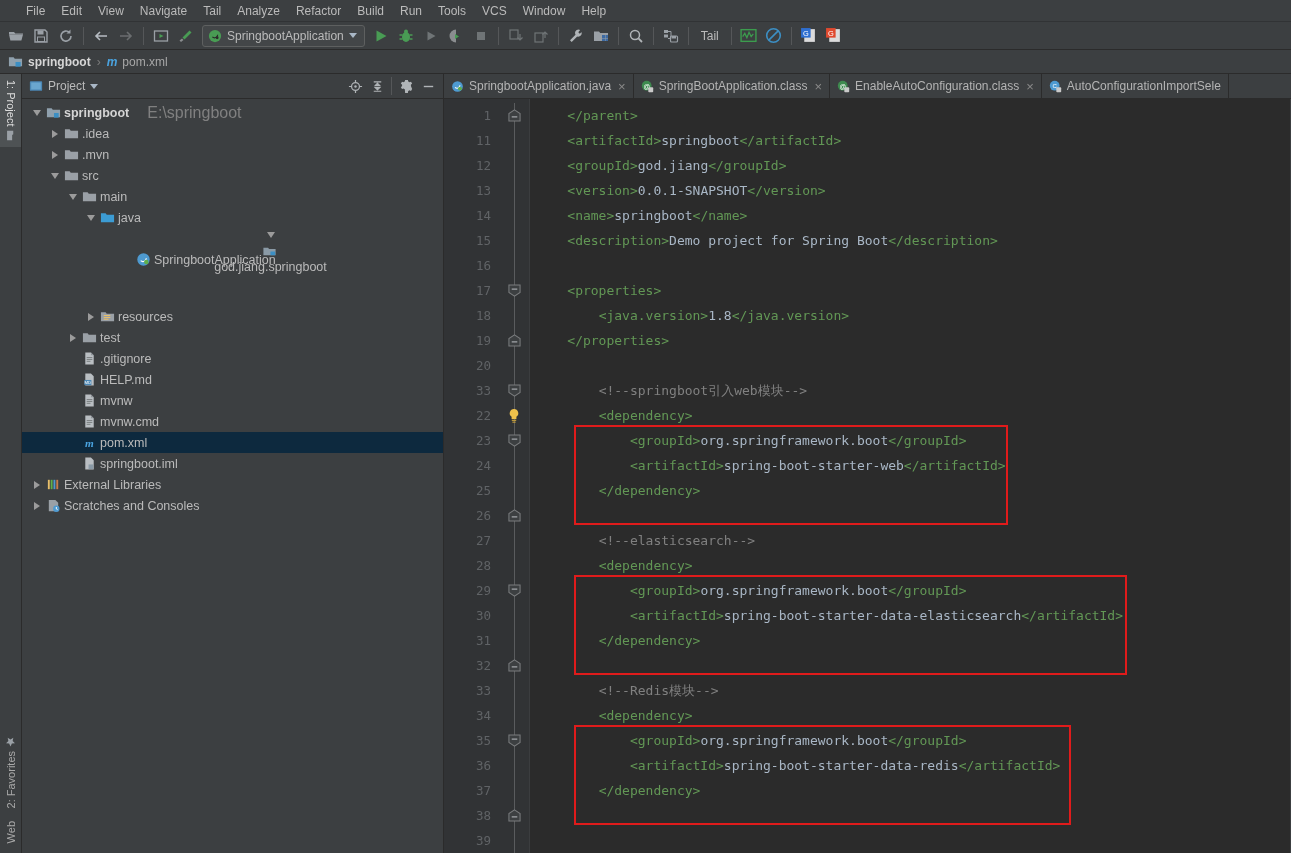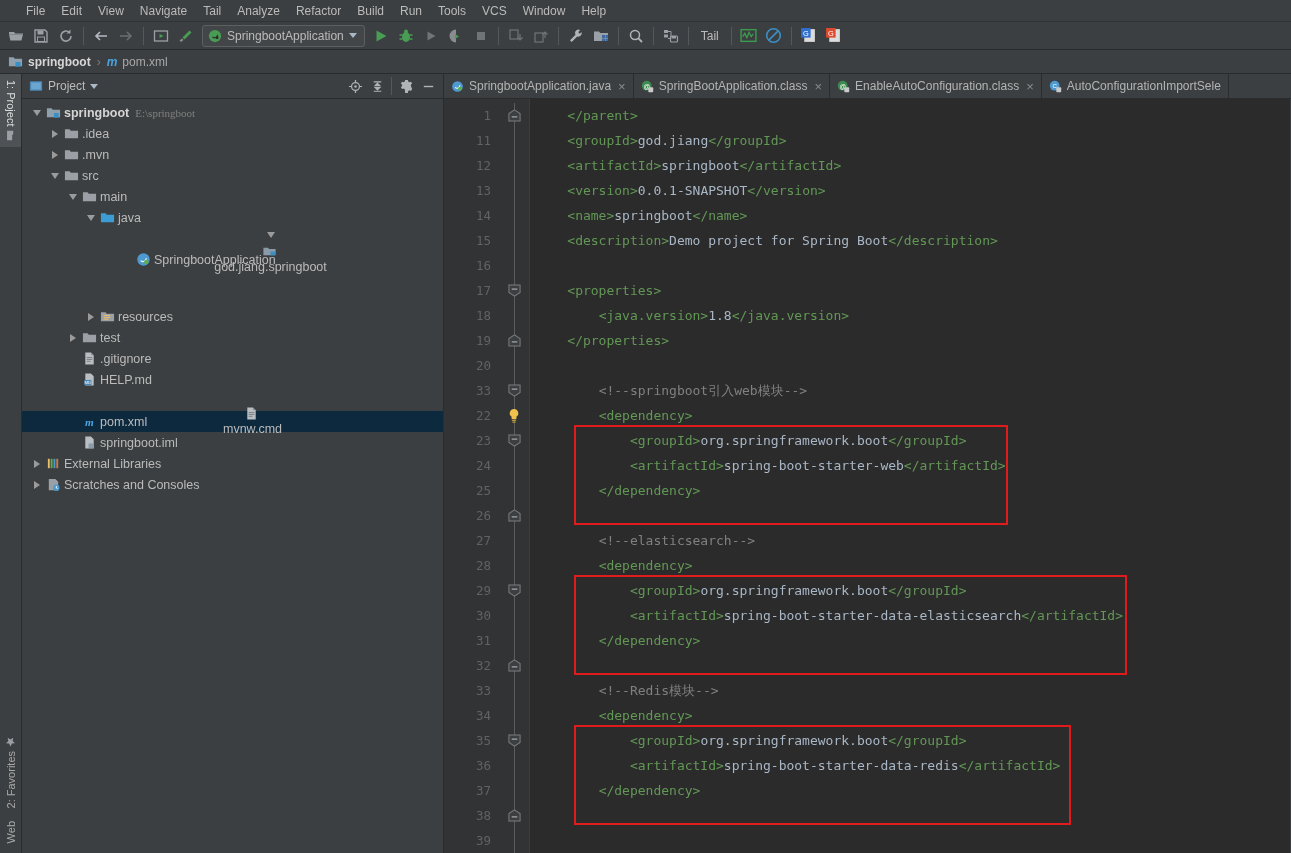--- a/index.html
+++ b/index.html
@@ -110,21 +110,21 @@
   .trow.sel { background: #0d293e; }
   .tarrow {
     width: 14px; flex: 0 0 14px;
     display: flex; align-items: center; justify-content: center;
   }
   .arr-r { width:0;height:0;border-top:4px solid transparent;border-bottom:4px solid transparent;border-left:6px solid #9b9b9b; }
   .arr-d { width:0;height:0;border-left:4px solid transparent;border-right:4px solid transparent;border-top:6px solid #9b9b9b; }
   .ticon { width: 18px; flex: 0 0 18px; display:flex; align-items:center; justify-content:center; margin-right:2px; }
   .tlabel { font-size: 12.5px; }
   .tlabel.bold { font-weight: bold; color: #d4d4d4; }
-  .tpath { font-size: 11px; color: #808080; margin-left: 6px; font-family: Liberation Serif, serif; }
+  .tpath { font-size: 16px; color: #808080; margin-left: 18px; }
 
   
   .editor-area { flex: 1; display: flex; flex-direction: column; background: #84cc16; min-width:0; }
   .tabs {
     height: 25px; background: #3c3f41; display: flex; align-items: stretch;
     border-bottom: 1px solid #2b2b2b; overflow: hidden;
   }
   .etab {
     display: flex; align-items: center; gap: 5px;
     padding: 0 7px; font-size: 12px; color: #b4b4b4;
@@ -554,21 +554,32 @@
           <span class="tarrow"></span>
           <span class="ticon">
             <svg width="15" height="15" viewBox="0 0 16 16">
               <path d="M3.5 1.5h6l3 3v10h-9z" fill="#b9bec2"></path>
               <rect x="2.5" y="8.5" width="7.5" height="5.5" fill="#4b87b5"></rect>
               <text x="6.2" y="13" font-size="4.6" fill="#fff" text-anchor="middle" font-family="sans-serif">MD</text>
             </svg>
           </span>
           <span class="tlabel">HELP.md</span>
         </div>
-        <div class="trow" style="padding-left: 44px; flex-direction: column;">
+        <div class="trow" style="padding-left: 44px;">
+          <span class="tarrow"></span>
+          <span class="ticon">
+            <svg width="15" height="15" viewBox="0 0 16 16">
+              <path d="M3.5 1.5h6l3 3v10h-9z" fill="#b9bec2"></path>
+              <path d="M9.5 1.5v3h3" fill="#8d9296"></path>
+              <path d="M5 7h6M5 9h6M5 11h4" stroke="#6f7476" stroke-width="0.9"></path>
+            </svg>
+          </span>
+          <span class="tlabel">mvnw</span>
+        </div>
+        <div class="trow" style="padding-left: 44px;">
           <span class="tarrow"></span>
           <span class="ticon">
             <svg width="15" height="15" viewBox="0 0 16 16">
               <path d="M3.5 1.5h6l3 3v10h-9z" fill="#b9bec2"></path>
               <path d="M9.5 1.5v3h3" fill="#8d9296"></path>
               <path d="M5 7h6M5 9h6M5 11h4" stroke="#6f7476" stroke-width="0.9"></path>
             </svg>
           </span>
           <span class="tlabel">mvnw.cmd</span>
         </div>
@@ -832,22 +843,22 @@
               <path d="M7 1l6 4v8H1V5z" fill="#3c3f41" stroke="#7a7c7e" stroke-width="1.1"></path>
               <path d="M4 8.5h6" stroke="#b0b4b7" stroke-width="1.2"></path>
             </svg>
           </div>
           <div class="fold-cell">
             <div class="fold-line"></div>
           </div>
         </div>
       <div class="code" id="code">
           <div class="cline"><span class="txt">    </span><span class="brk">&lt;/parent&gt;</span></div>
+          <div class="cline"><span class="txt">    </span><span class="brk">&lt;artifactId&gt;</span><span class="txt">springboot</span><span class="brk">&lt;/artifactId&gt;</span></div>
           <div class="cline"><span class="txt">    </span><span class="brk">&lt;groupId&gt;</span><span class="txt">god.jiang</span><span class="brk">&lt;/groupId&gt;</span></div>
-          <div class="cline"><span class="txt">    </span><span class="brk">&lt;artifactId&gt;</span><span class="txt">springboot</span><span class="brk">&lt;/artifactId&gt;</span></div>
           <div class="cline"><span class="txt">    </span><span class="brk">&lt;version&gt;</span><span class="txt">0.0.1-SNAPSHOT</span><span class="brk">&lt;/version&gt;</span></div>
           <div class="cline"><span class="txt">    </span><span class="brk">&lt;name&gt;</span><span class="txt">springboot</span><span class="brk">&lt;/name&gt;</span></div>
           <div class="cline"><span class="txt">    </span><span class="brk">&lt;description&gt;</span><span class="txt">Demo project for Spring Boot</span><span class="brk">&lt;/description&gt;</span></div>
           <div class="cline">&nbsp;</div>
           <div class="cline"><span class="txt">    </span><span class="brk">&lt;properties&gt;</span></div>
           <div class="cline"><span class="txt">        </span><span class="brk">&lt;java.version&gt;</span><span class="txt">1.8</span><span class="brk">&lt;/java.version&gt;</span></div>
           <div class="cline"><span class="txt">    </span><span class="brk">&lt;/properties&gt;</span></div>
           <div class="cline">&nbsp;</div>
           <div class="cline"><span class="txt">        </span><span class="cmt">&lt;!--springboot引入web模块--&gt;</span></div>
           <div class="cline"><span class="txt">        </span><span class="brk">&lt;dependency&gt;</span></div>

